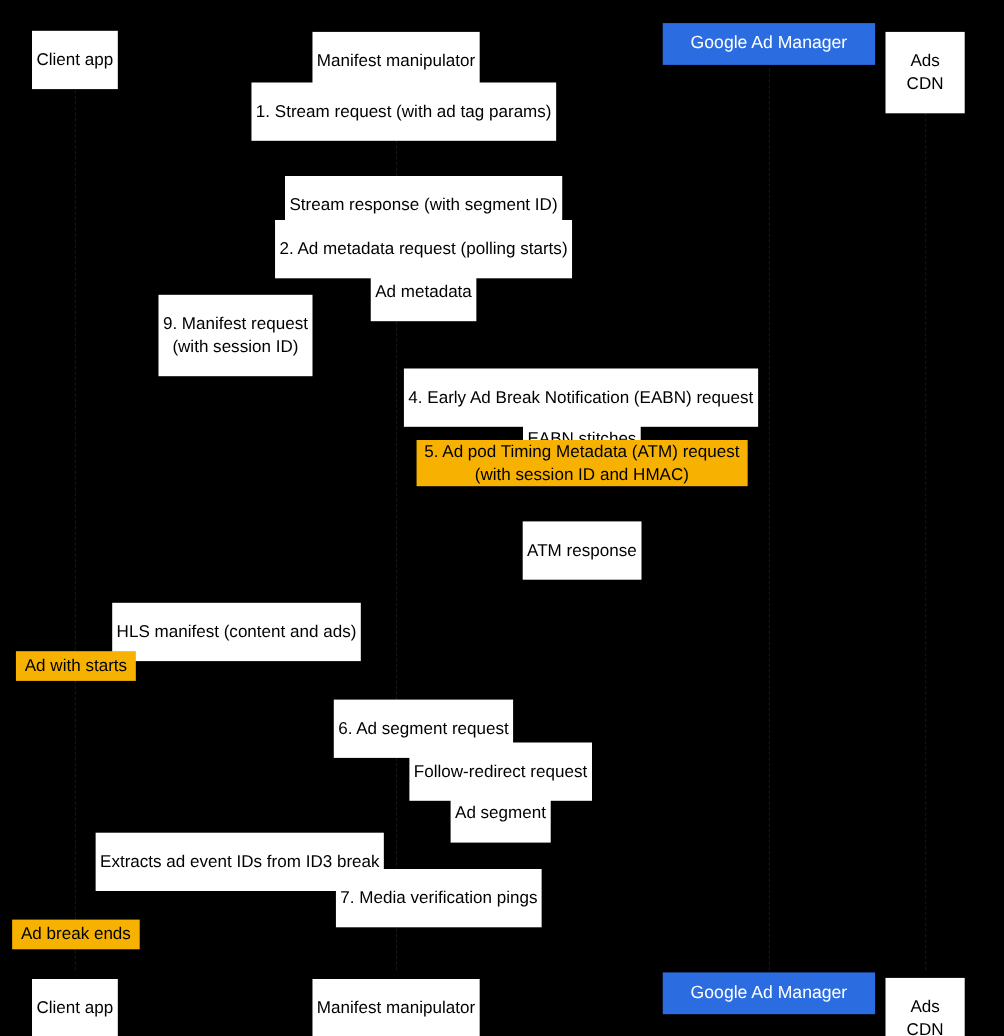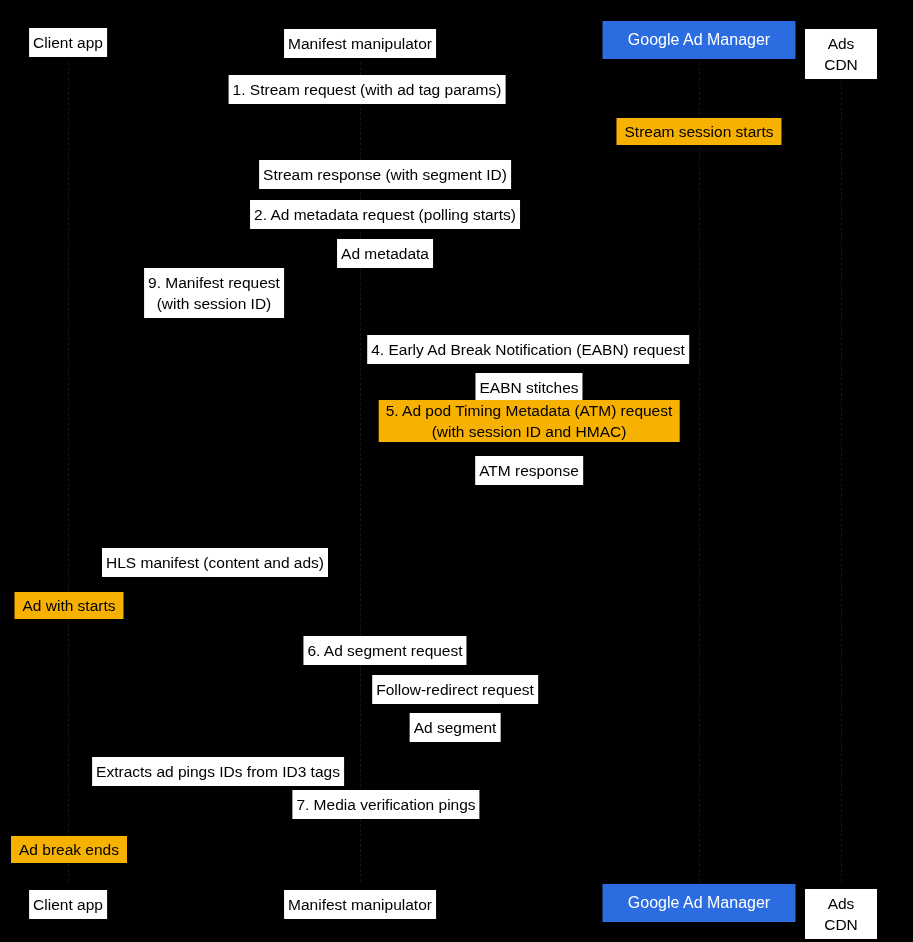--- a/index.html
+++ b/index.html
@@ -7,21 +7,21 @@
     position:relative;width:913px;height:942px;background:var(--bg,#000);
     font-family:"Liberation Sans",sans-serif;overflow:hidden;
   }
   .lifeline{
     position:absolute;top:62px;bottom:60px;width:0;
     border-left:1px dashed #161616;
   }
   .lbl{
     position:absolute;transform:translateX(-50%);
     background:var(--label-bg,#fff);color:#000;
-    font-size:15.5px;line-height:21px;padding:4px 4px;
+    font-size:15.5px;line-height:21px;padding:16px 4px;
     white-space:pre-line;text-align:center;
   }
   .note{
     background:var(--note-bg,#f7b100);
     padding:3px 8px;
   }
   .note-lg{
     background:var(--note-bg,#f7b100);
     padding:0 7px;
   }
@@ -40,38 +40,37 @@
   <div class="lifeline" style="left:360px"></div>
   <div class="lifeline" style="left:699px"></div>
   <div class="lifeline" style="left:841px"></div>
 
   <div class="lbl" style="left:68px;top:28px">Client app</div>
   <div class="lbl" style="left:360px;top:29px">Manifest manipulator</div>
   <div class="gam" style="left:699px;top:21px">Google Ad Manager</div>
   <div class="lbl" style="left:841px;top:29px">Ads CDN</div>
 
   <div class="lbl" style="left:367px;top:75px">1. Stream request (with ad tag params)</div>
-  <div class="lbl note" style="left:699px;top:118px">Stream session starts</div>
   <div class="lbl" style="left:385px;top:160px">Stream response (with segment ID)</div>
   <div class="lbl" style="left:385px;top:200px">2. Ad metadata request (polling starts)</div>
   <div class="lbl" style="left:385px;top:239px">Ad metadata</div>
   <div class="lbl" style="left:214px;top:268px">9. Manifest request
 (with session ID)</div>
   <div class="lbl" style="left:528px;top:335px">4. Early Ad Break Notification (EABN) request</div>
   <div class="lbl" style="left:529px;top:373px">EABN stitches</div>
   <div class="lbl note-lg" style="left:529px;top:400px">5. Ad pod Timing Metadata (ATM) request
 (with session ID and HMAC)</div>
-  <div class="lbl" style="left:529px;top:456px">ATM response</div>
+  <div class="lbl" style="left:529px;top:474px">ATM response</div>
   <div class="lbl" style="left:215px;top:548px">HLS manifest (content and ads)</div>
   <div class="lbl note" style="left:69px;top:592px">Ad with starts</div>
   <div class="lbl" style="left:385px;top:636px">6. Ad segment request</div>
   <div class="lbl" style="left:455px;top:675px">Follow-redirect request</div>
   <div class="lbl" style="left:455px;top:713px">Ad segment</div>
-  <div class="lbl" style="left:218px;top:757px">Extracts ad pings IDs from ID3 tags</div>
-  <div class="lbl" style="left:386px;top:790px">7. Media verification pings</div>
+  <div class="lbl" style="left:218px;top:757px">Extracts ad event IDs from ID3 break</div>
+  <div class="lbl" style="left:399px;top:790px">7. Media verification pings</div>
   <div class="lbl note" style="left:69px;top:836px">Ad break ends</div>
 
   <div class="lbl" style="left:68px;top:890px">Client app</div>
   <div class="lbl" style="left:360px;top:890px">Manifest manipulator</div>
   <div class="gam" style="left:699px;top:884px">Google Ad Manager</div>
   <div class="lbl" style="left:841px;top:889px">Ads CDN</div>
 
 </div>
 
 </body></html>

